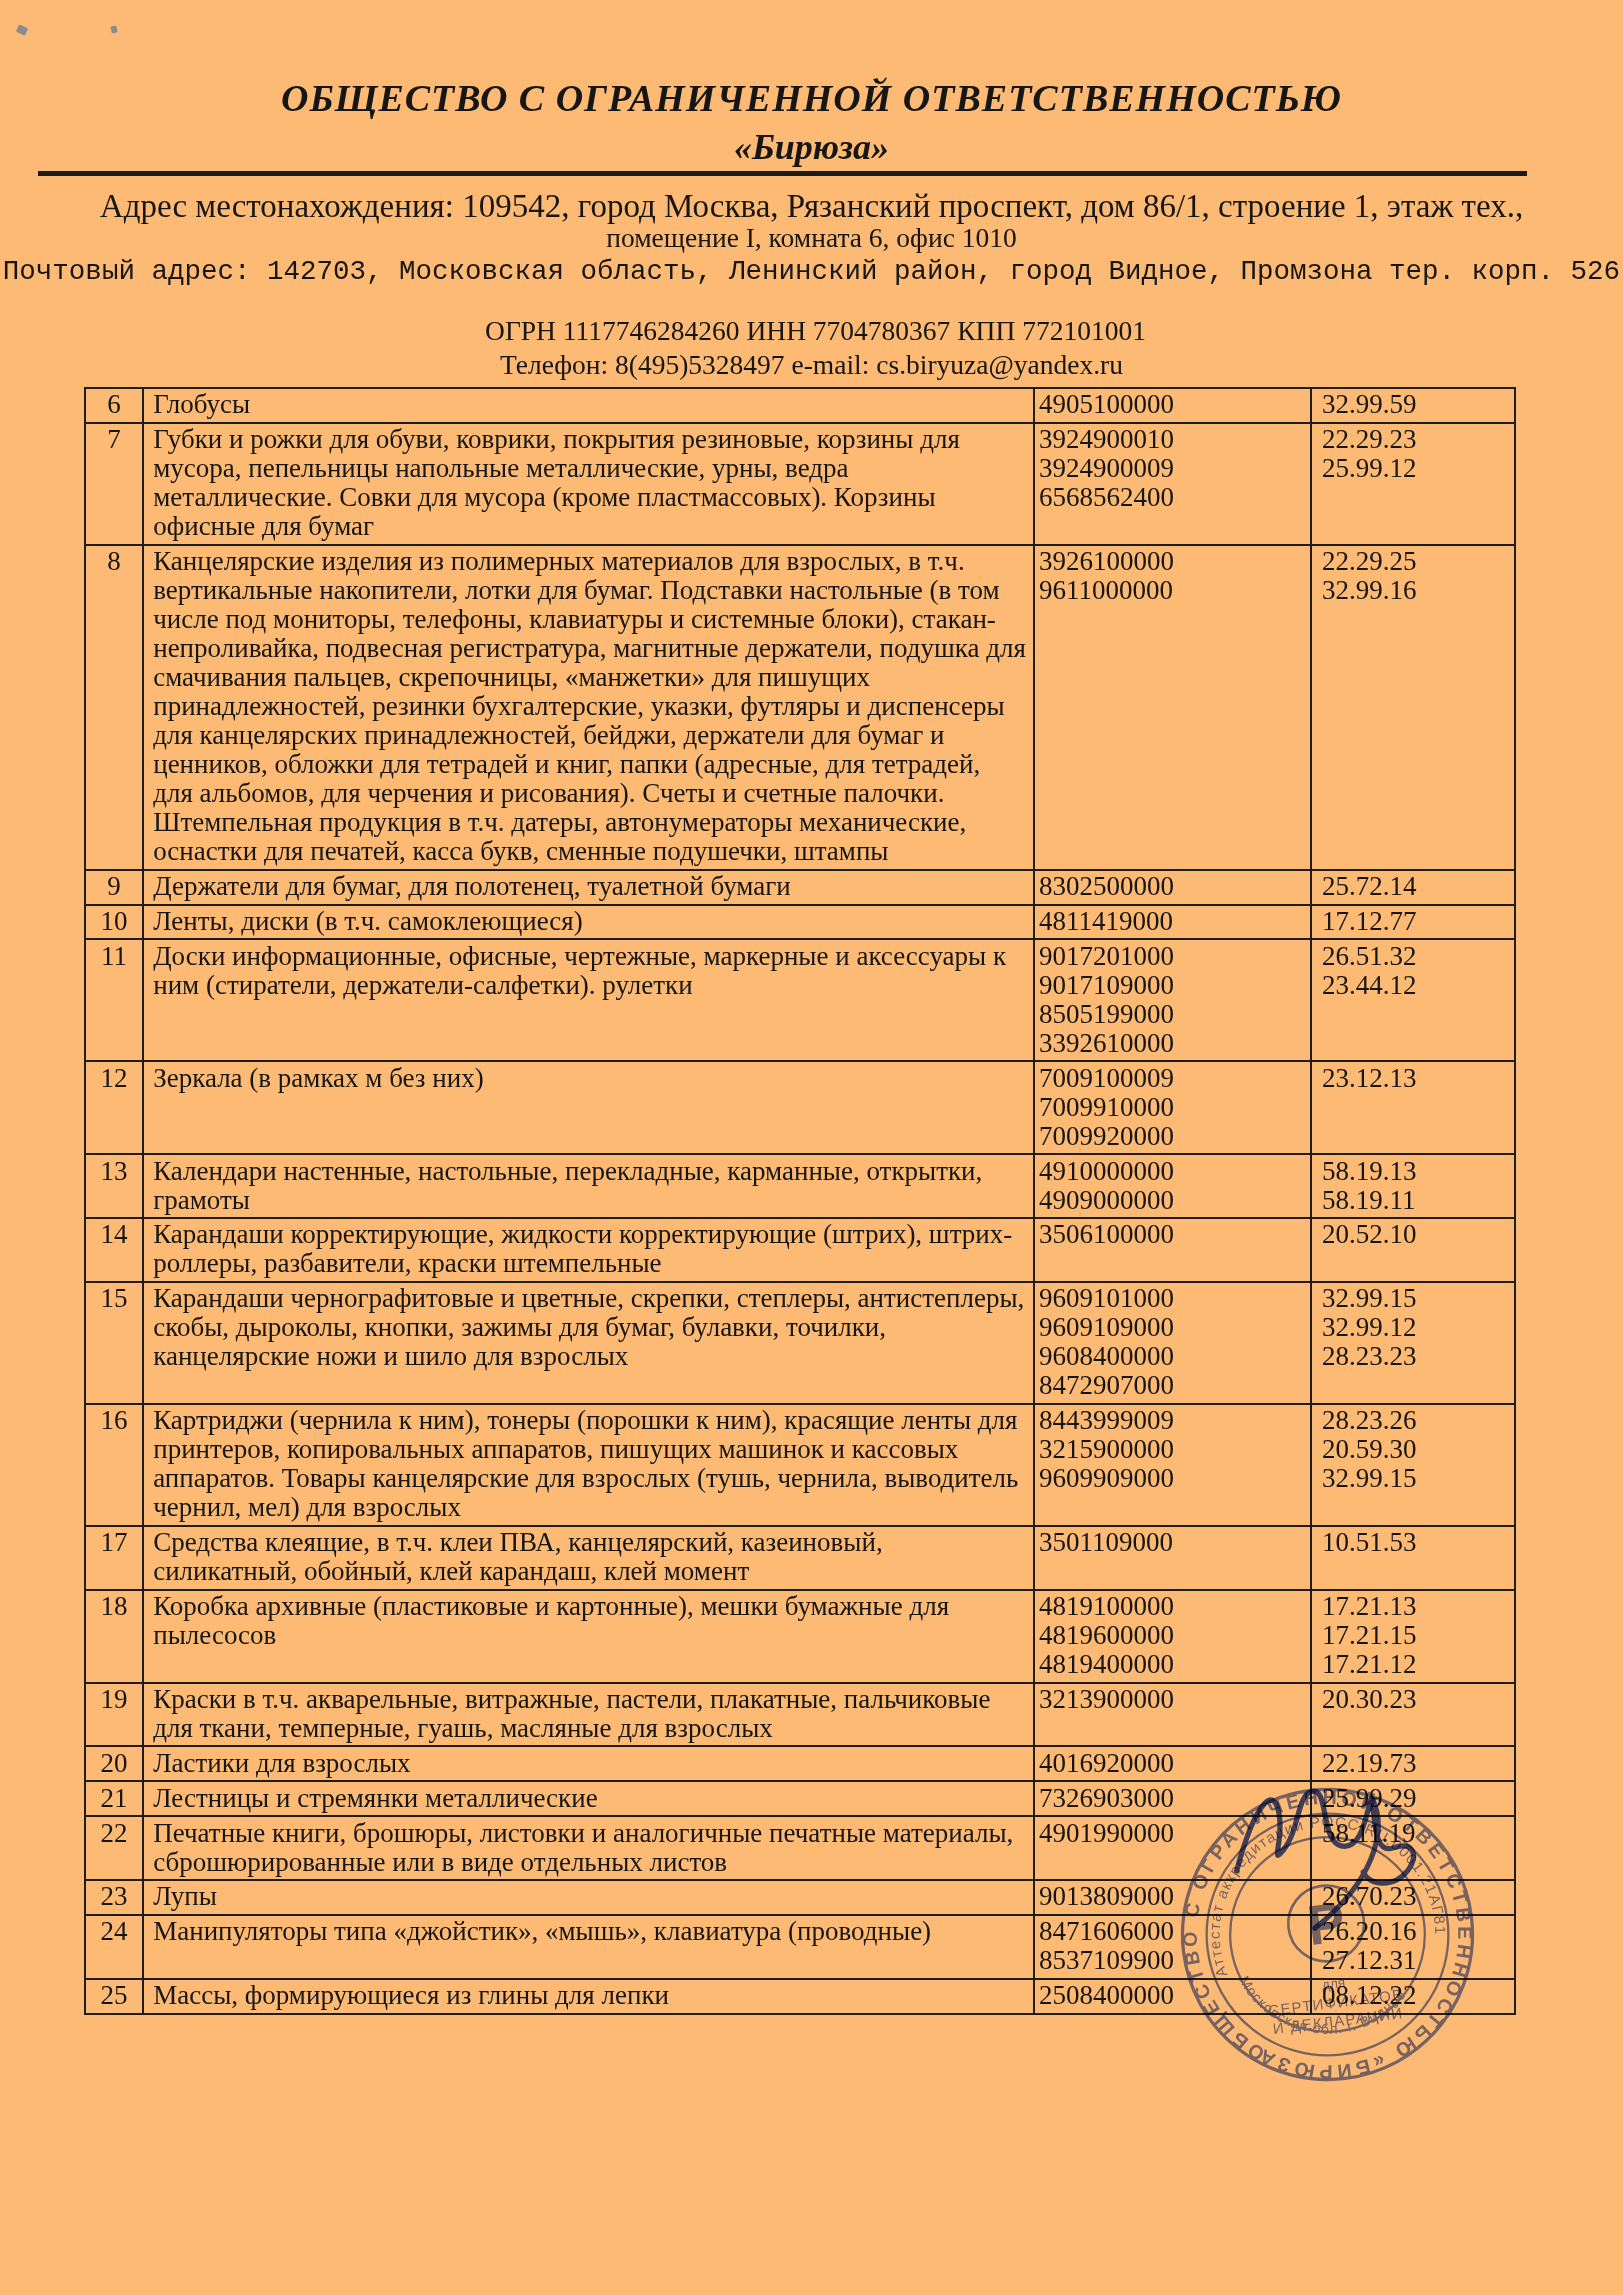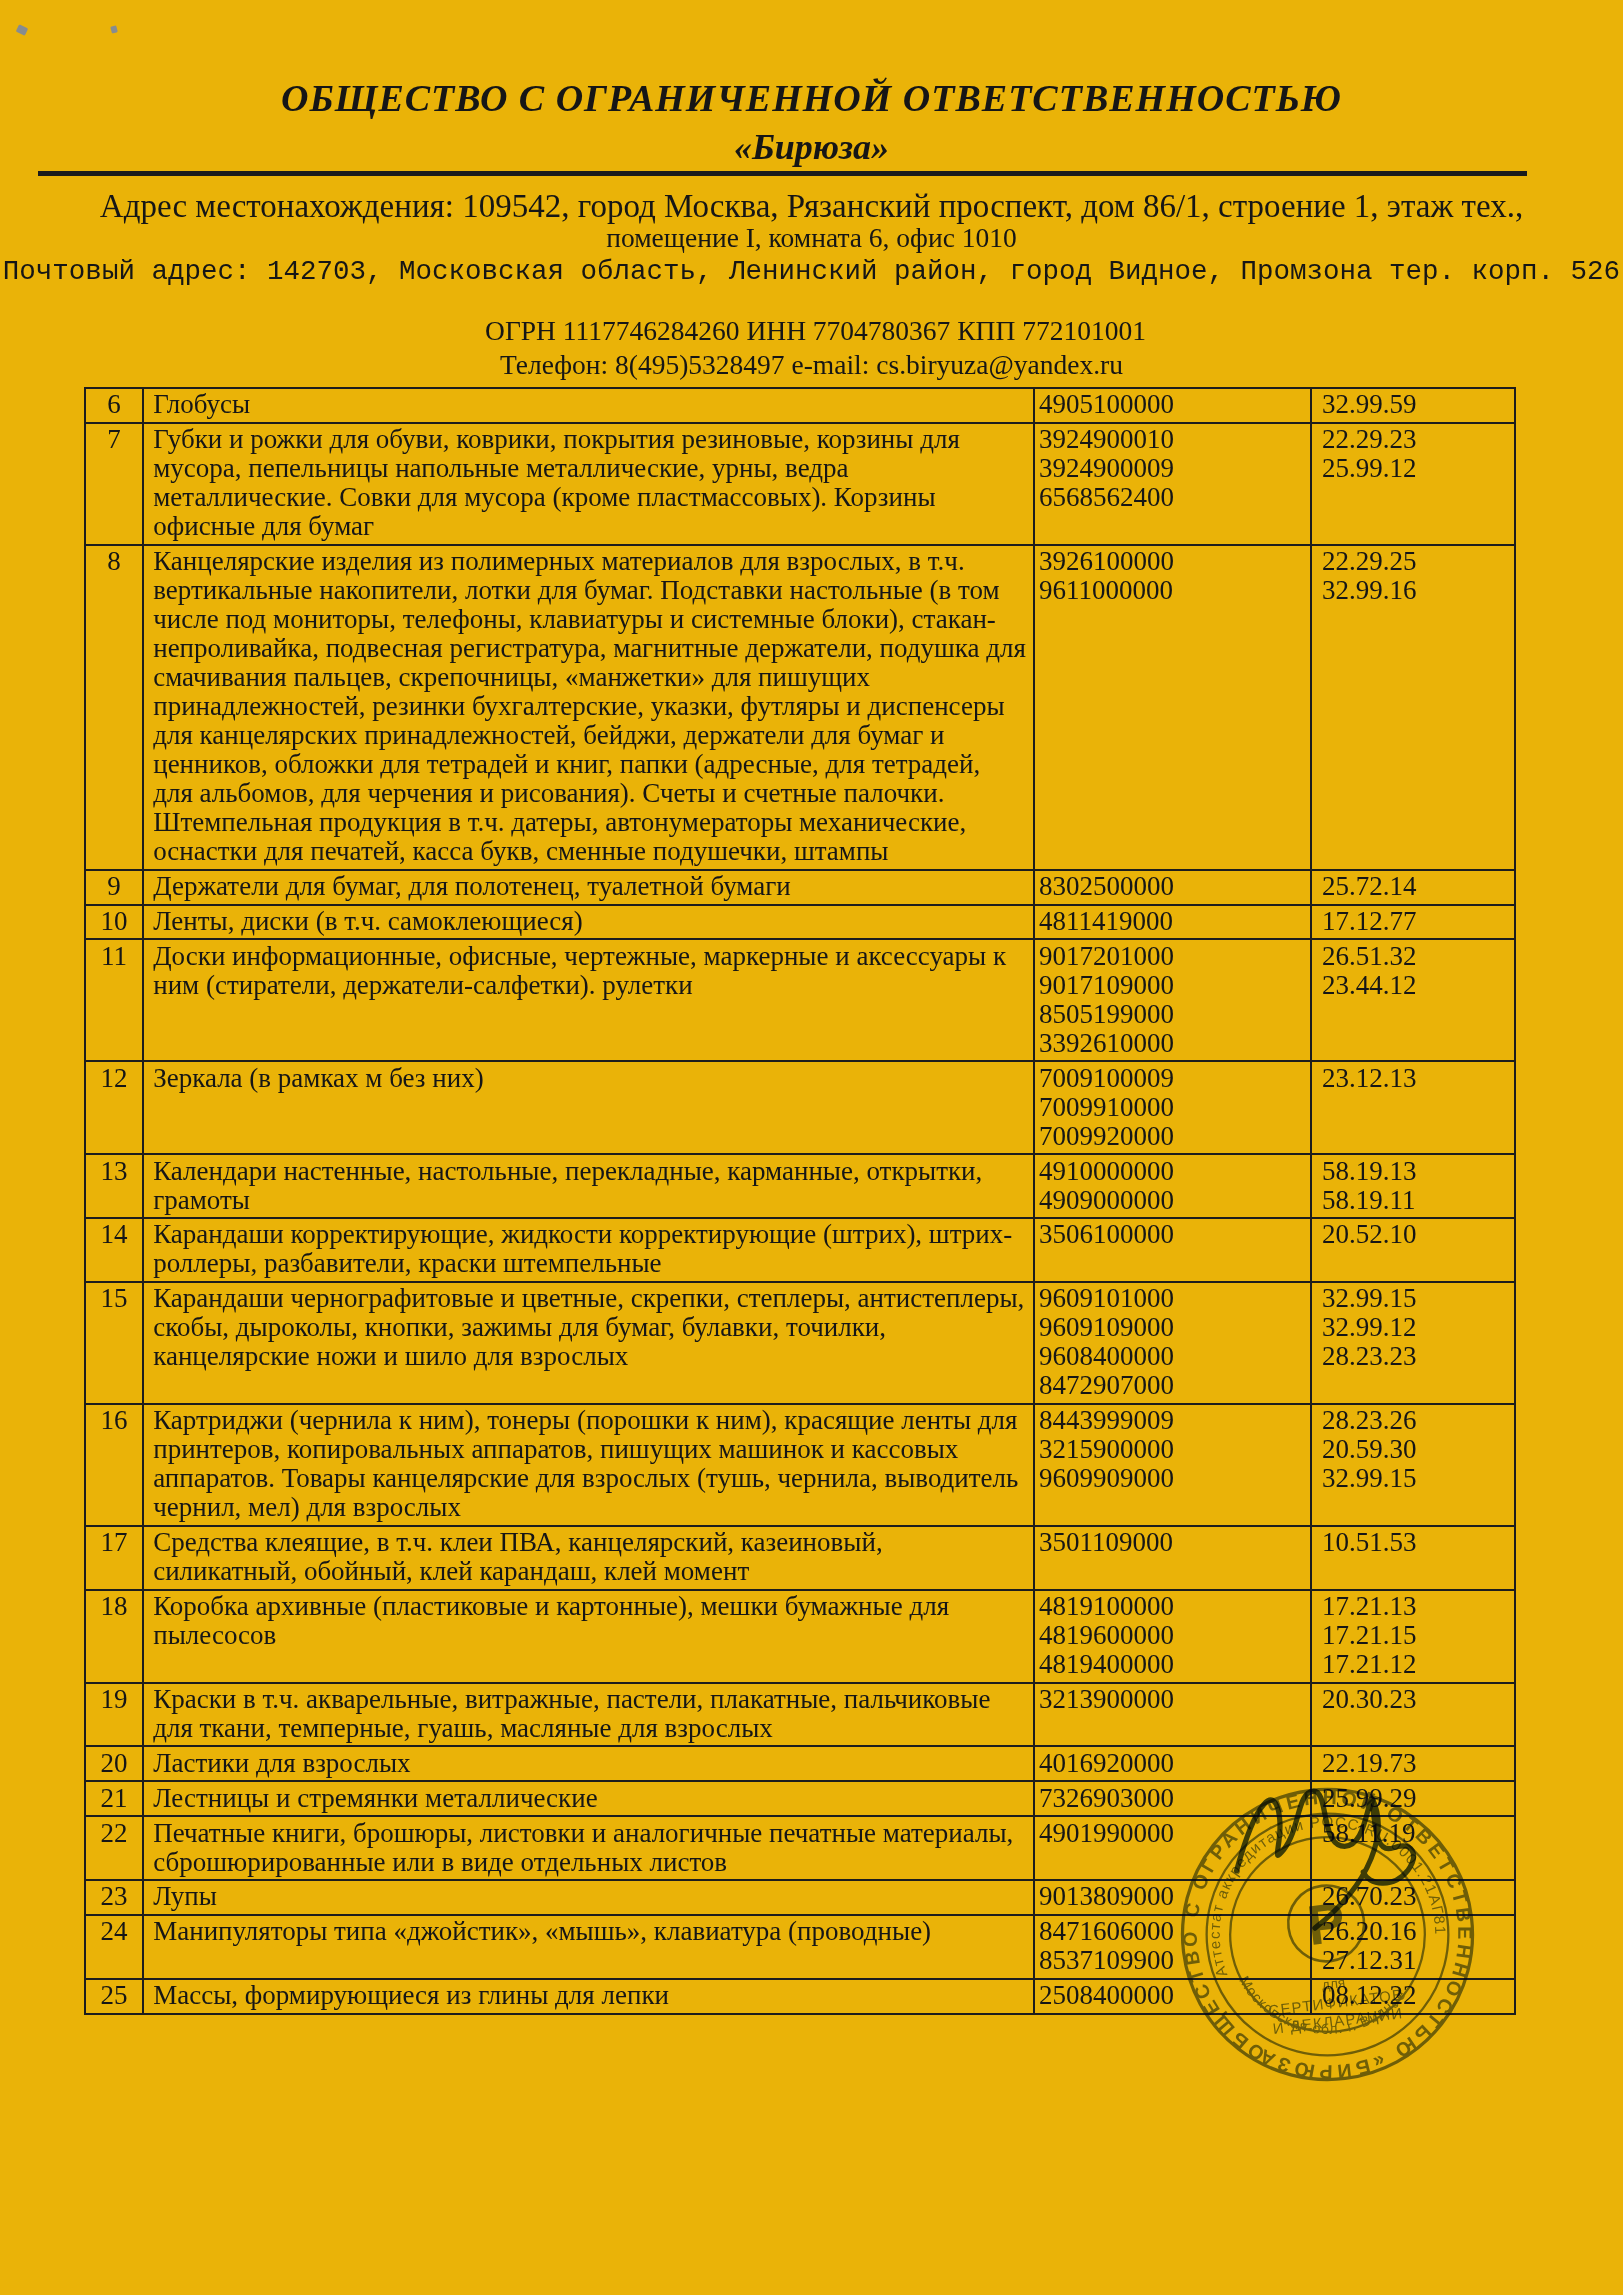--- a/index.html
+++ b/index.html
@@ -1,20 +1,20 @@
 <!DOCTYPE html>
 <html lang="ru" style="font-size:10.5px"><head>
 <meta charset="utf-8">
 <style>
   html,body{margin:0;padding:0;background:#8f8f8f;}
   .page{
     position:relative;
     width:1623px;height:2295px;
     margin:0 auto;
-    background:#eab308;
+    background:#fdba74;
     font-family:"Liberation Serif", serif;
     color:#161616;
     overflow:hidden;
   }
   
   .hline{position:absolute;left:0;right:0;text-align:center;white-space:nowrap;}
   .title1{top:76px;font-size:38px;font-weight:bold;font-style:italic;letter-spacing:1px;}
   .title2{top:126px;font-size:36px;font-weight:bold;font-style:italic;}
   .rule{position:absolute;top:171px;left:38px;width:1489px;height:4.6px;background:#1b1b1b;}
   .addr1{top:188px;font-size:33px;}

